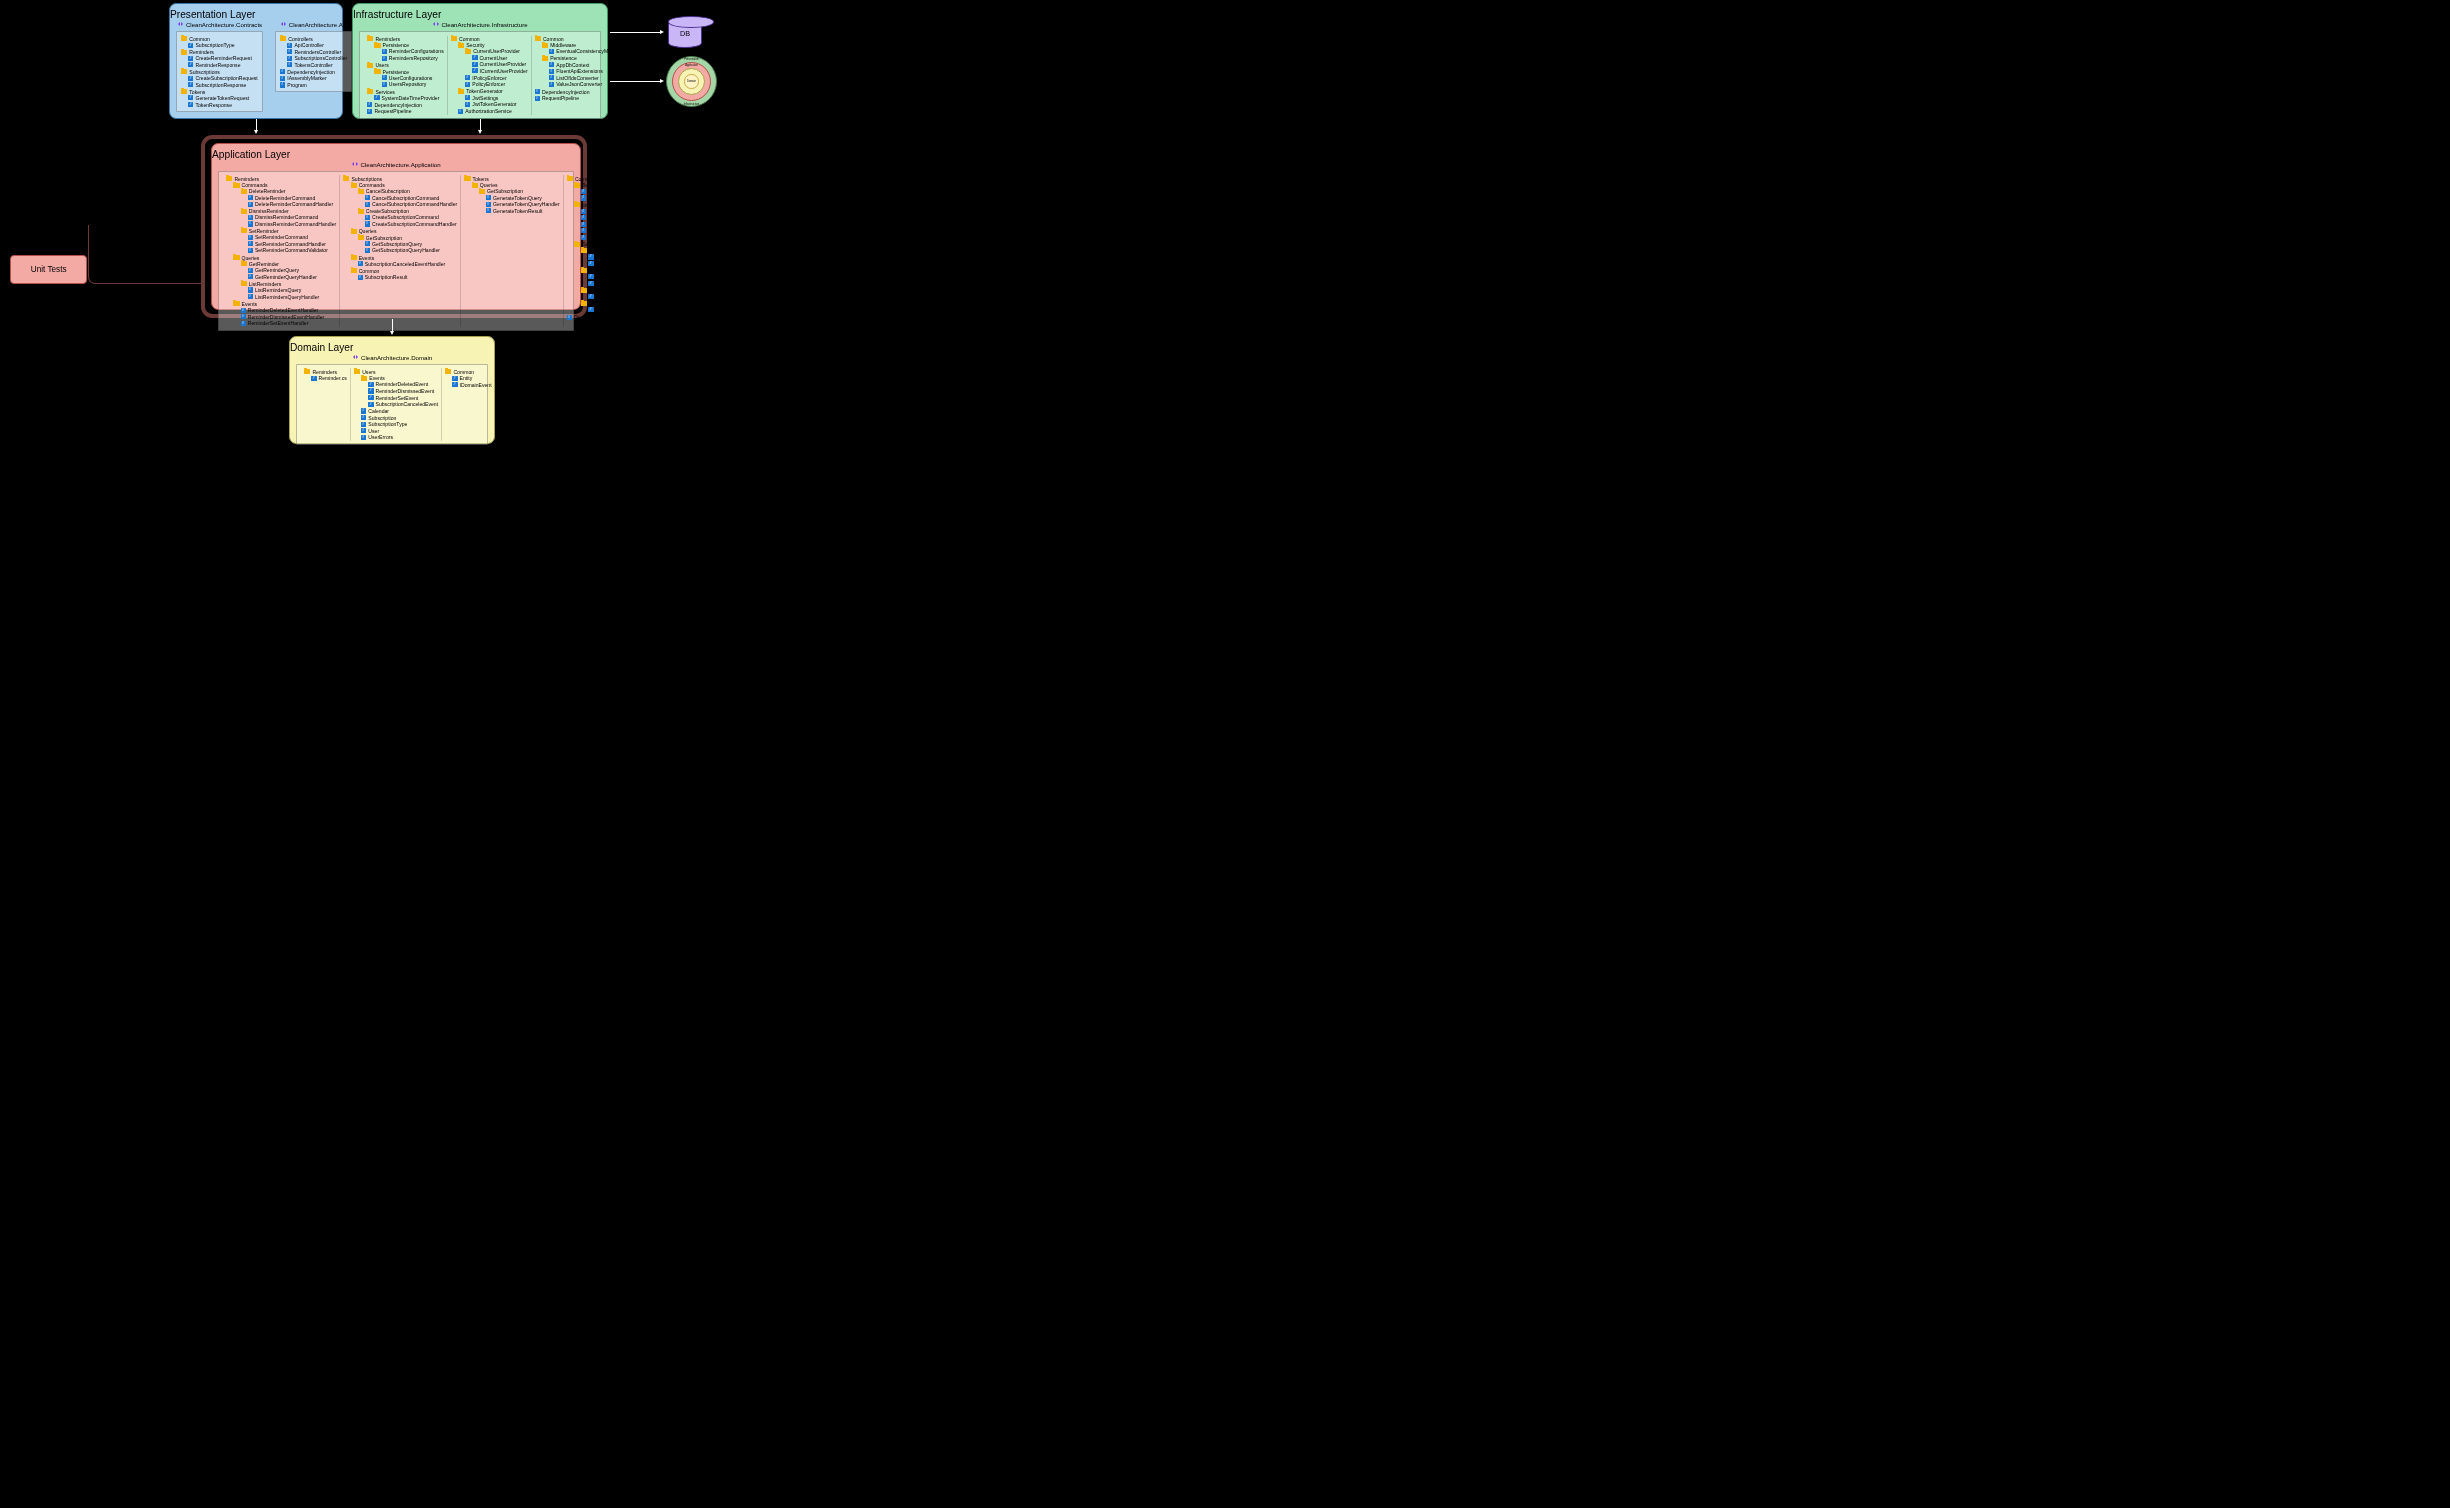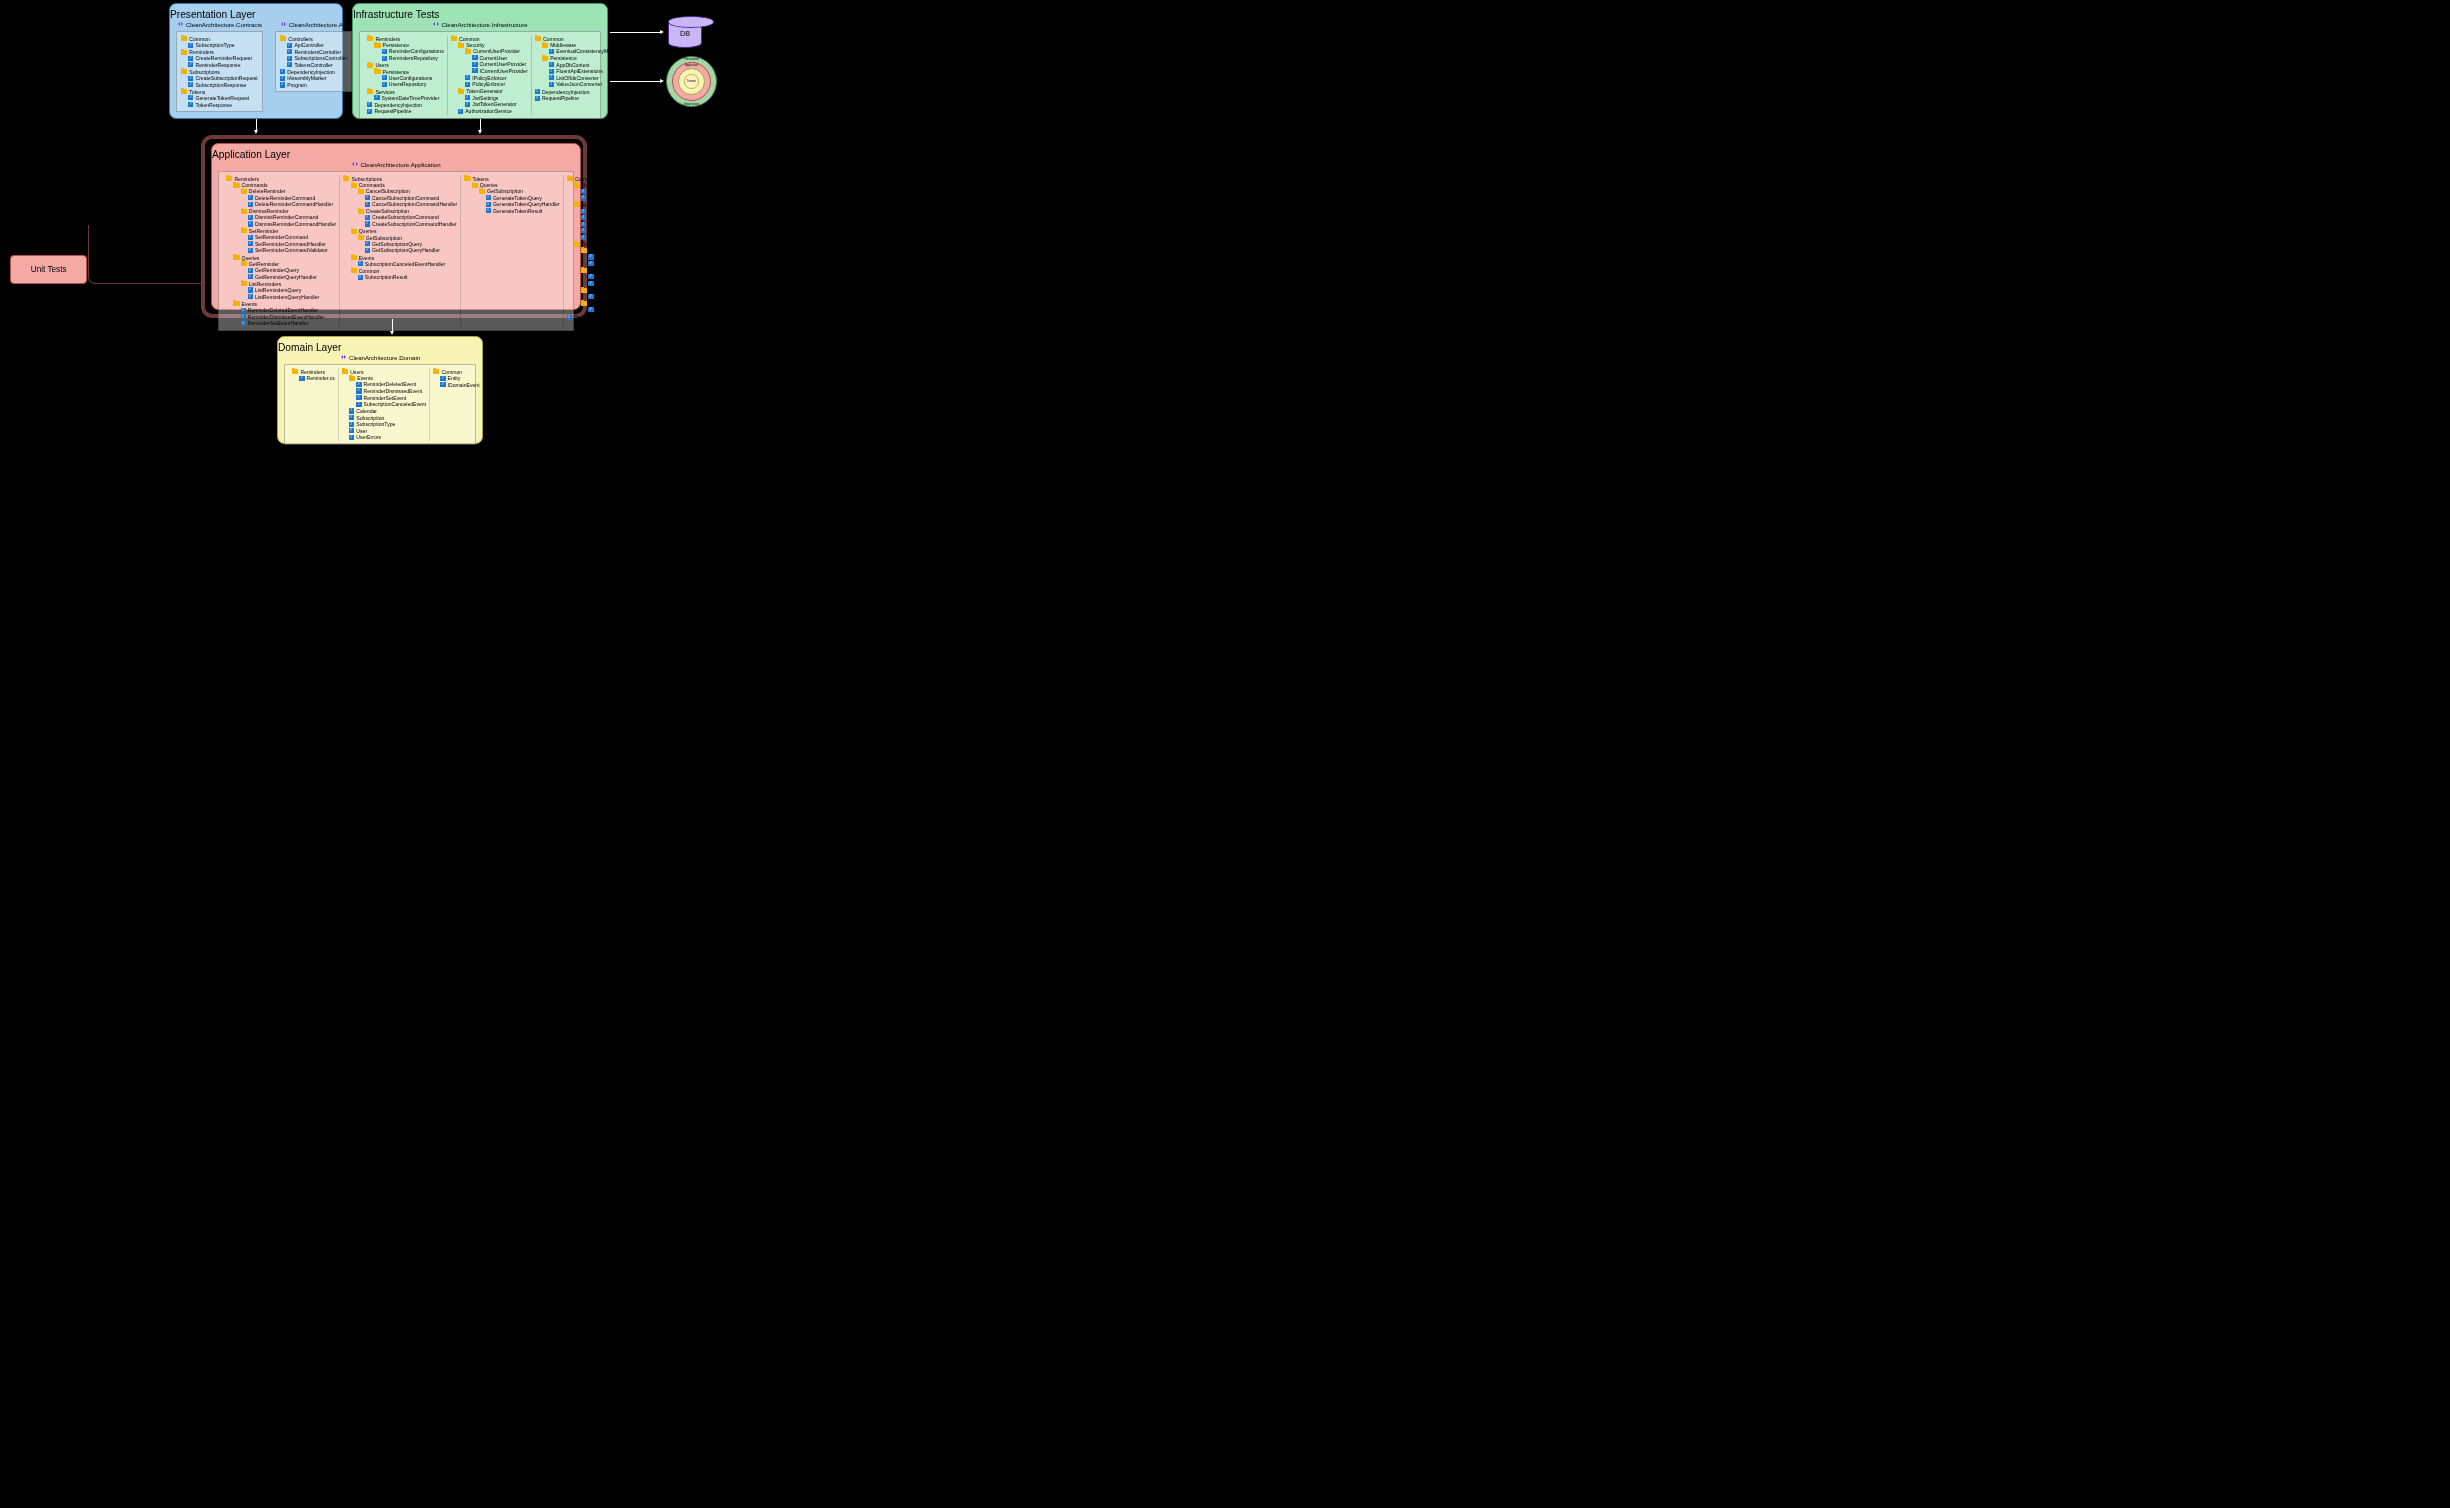--- a/index.html
+++ b/index.html
@@ -352,21 +352,21 @@
                 <span class="lbl">Program</span>
               </div>
             </li>
           </ul>
         </div>
     </div>
   </div>
 </div>
 
 <div class="layer-box" style="left:352px; top:3.1px; width:256px; height:116px; background:#9de3b6; border-color:#3f9863;">
-  <div class="layer-title">Infrastructure Tests</div>
+  <div class="layer-title">Infrastructure Layer</div>
   <div class="proj">
     <span class="vs-icon"></span>
     <span>CleanArchitecture.Infrastructure</span>
   </div>
   <div class="panel">
     <div class="col-wrap">
       <div class="col" id="infra-col-0">
           <ul class="tree">
             <li>
               <div class="node">
@@ -1090,21 +1090,21 @@
                 <span class="ico ico-cs"></span>
                 <span class="lbl">DependencyInjection</span>
               </div>
             </li>
           </ul>
         </div>
     </div>
   </div>
 </div>
 
-<div class="layer-box" style="left:277px; top:336px; width:206px; height:108px; background:#f6f3b4; border-color:#a8a24b;">
+<div class="layer-box" style="left:289px; top:336px; width:206px; height:108px; background:#f6f3b4; border-color:#a8a24b;">
   <div class="layer-title">Domain Layer</div>
   <div class="proj">
     <span class="vs-icon"></span>
     <span>CleanArchitecture.Domain</span>
   </div>
   <div class="panel">
     <div class="col-wrap">
       <div class="col" id="dom-col-0">
           <ul class="tree">
             <li>

